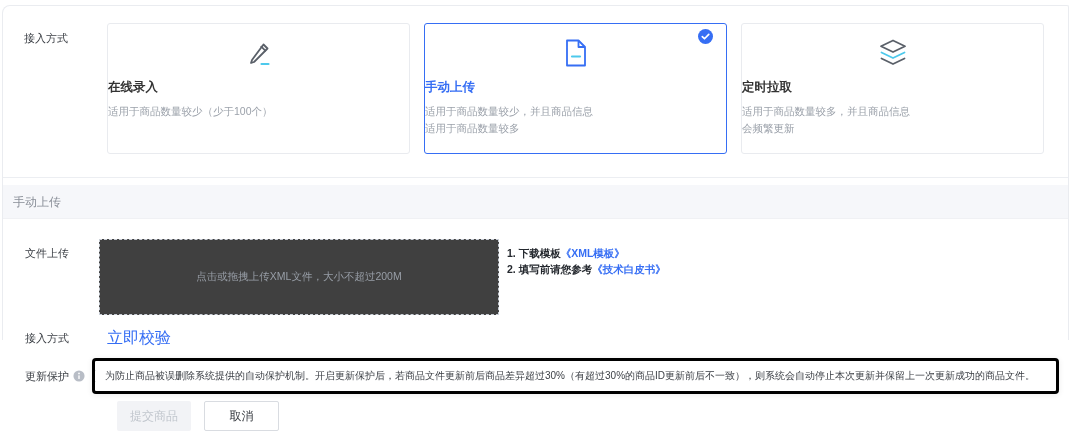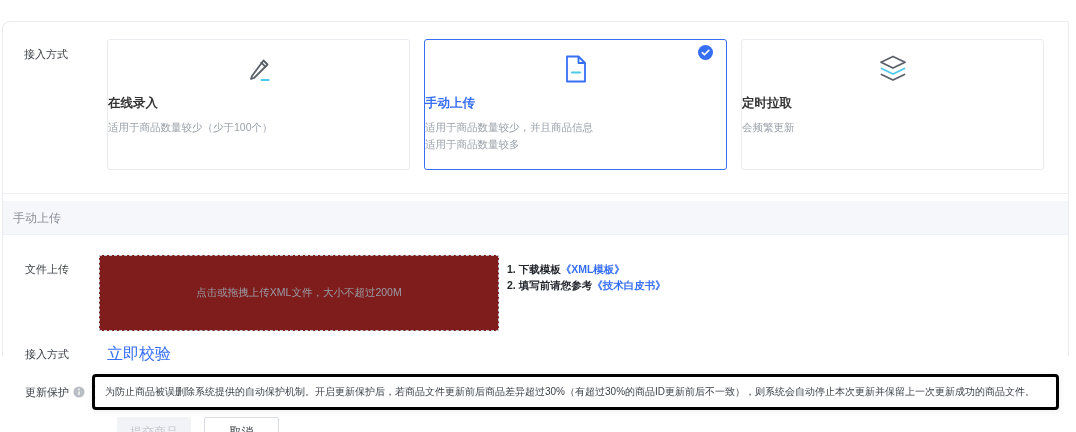--- a/index.html
+++ b/index.html
@@ -1,21 +1,21 @@
 <!DOCTYPE html>
 <html><head>
 <meta charset="utf-8">
 <style>
   html,body{margin:0;padding:0;}
   body{
     width:1076px;height:432px;overflow:hidden;background:#fff;
     font-family:"Liberation Sans","DejaVu Sans",sans-serif;color:#333;
   }
   .page{
-    position:absolute;top:21px;left:2px;width:1067px;height:335px;box-sizing:border-box;
+    position:absolute;top:5px;left:2px;width:1067px;height:335px;box-sizing:border-box;
     background:#fff;border:1px solid #eaecf0;border-bottom:none;
     border-radius:8px 2px 0 0;
   }
   
   .access{display:flex;height:172px;box-sizing:border-box;border-bottom:1px solid #eceef2;padding:17px 0 0 21px;}
   .access-label{width:83px;flex-shrink:0;font-size:11px;color:#3a3e44;margin-top:8px;}
   .cards{display:flex;gap:14px;}
   .card{
     position:relative;width:303px;height:131px;box-sizing:border-box;background:#fff;
     border:1px solid #e9ebef;border-radius:3px;text-align:left;padding-top:12px;cursor:pointer;
@@ -31,21 +31,21 @@
     margin-top:7px;height:34px;line-height:34px;box-sizing:border-box;
     background:#f6f7fa;border-bottom:1px solid #f0f1f4;padding-left:10px;
     font-size:12px;color:#8a8f98;
   }
   .manual-body{padding:20px 0 0 22px;}
   .row{display:flex;}
   .row-label{flex-shrink:0;font-size:11px;color:#3a3e44;}
   .row-file .row-label{width:74px;padding-top:7px;}
   .dropzone{
     width:400px;height:76px;box-sizing:border-box;flex-shrink:0;
-    border:1px dashed #c9ced6;background:#7f1d1d;cursor:pointer;
+    border:1px dashed #c9ced6;background:#404040;cursor:pointer;
     display:flex;align-items:center;justify-content:center;
     font-size:10.5px;color:#989ea7;
   }
   .instructions{margin-left:8px;padding-top:6px;font-size:10.5px;line-height:16px;color:#24282e;font-weight:700;}
   .inline-link{color:#366ef4;cursor:pointer;text-decoration:none;font-weight:700;}
   .row-validate{margin-top:15px;align-items:center;height:16px;}
   .row-validate .row-label{width:82px;}
   .text-link{font-size:16px;color:#366ef4;cursor:pointer;text-decoration:none;}
   .row-protect{margin-top:12px;align-items:center;}
   .row-protect .row-label{width:auto;}
@@ -119,20 +119,21 @@
       <div class="card">
         <div class="card-icon">
           <svg width="34" height="32" viewBox="0 0 34 32">
             <path d="M17 3.5 L29 9.25 L17 15 L5 9.25 Z" stroke="#5a6069" stroke-width="1.8" fill="none" stroke-linejoin="round"></path>
             <path d="M5.5 15.5 L17 21 L28.5 15.5" stroke="#4dc9ec" stroke-width="1.8" fill="none" stroke-linecap="round" stroke-linejoin="round"></path>
             <path d="M5.5 21.5 L17 27 L28.5 21.5" stroke="#5a6069" stroke-width="1.8" fill="none" stroke-linecap="round" stroke-linejoin="round"></path>
           </svg>
         </div>
         <div class="card-title">定时拉取</div>
         <div class="card-desc">
+          <div>适用于商品数量较多，并且商品信息</div>
           <div>会频繁更新</div>
         </div>
       </div>
 
     </div>
   </div>
 
   <div class="manual-header">手动上传</div>
 
   <div class="manual-body">

